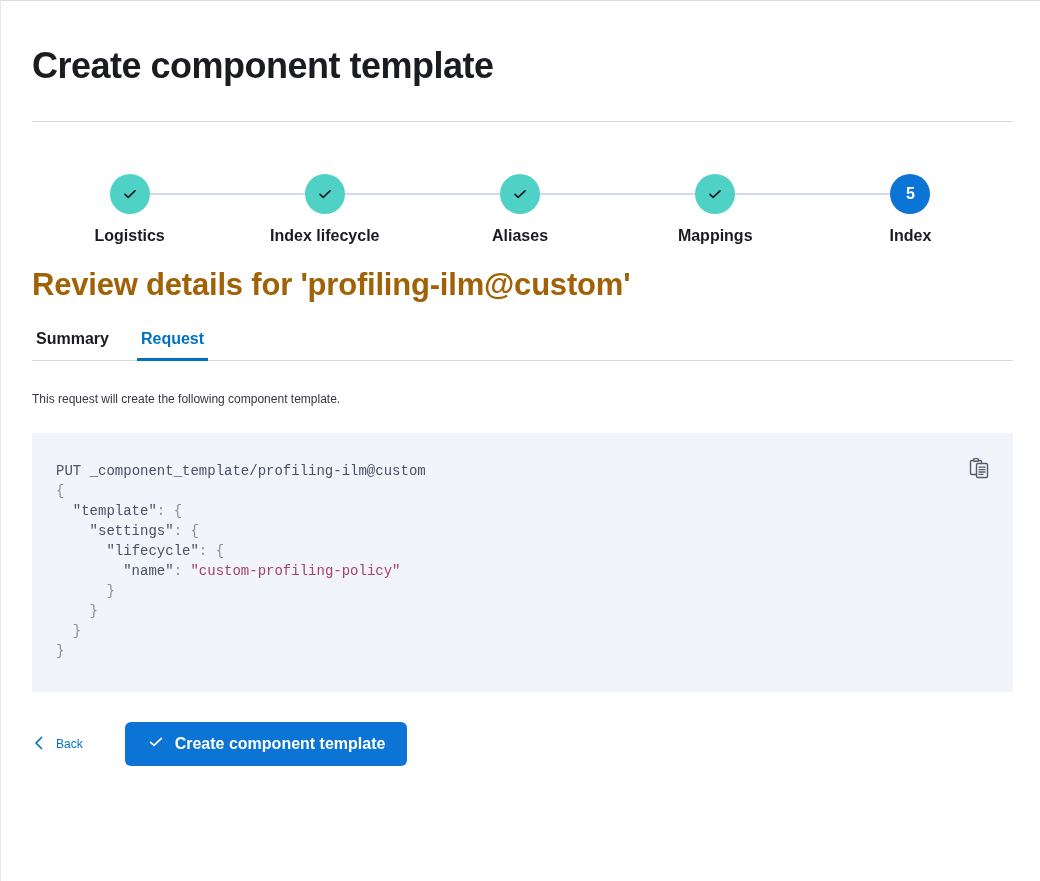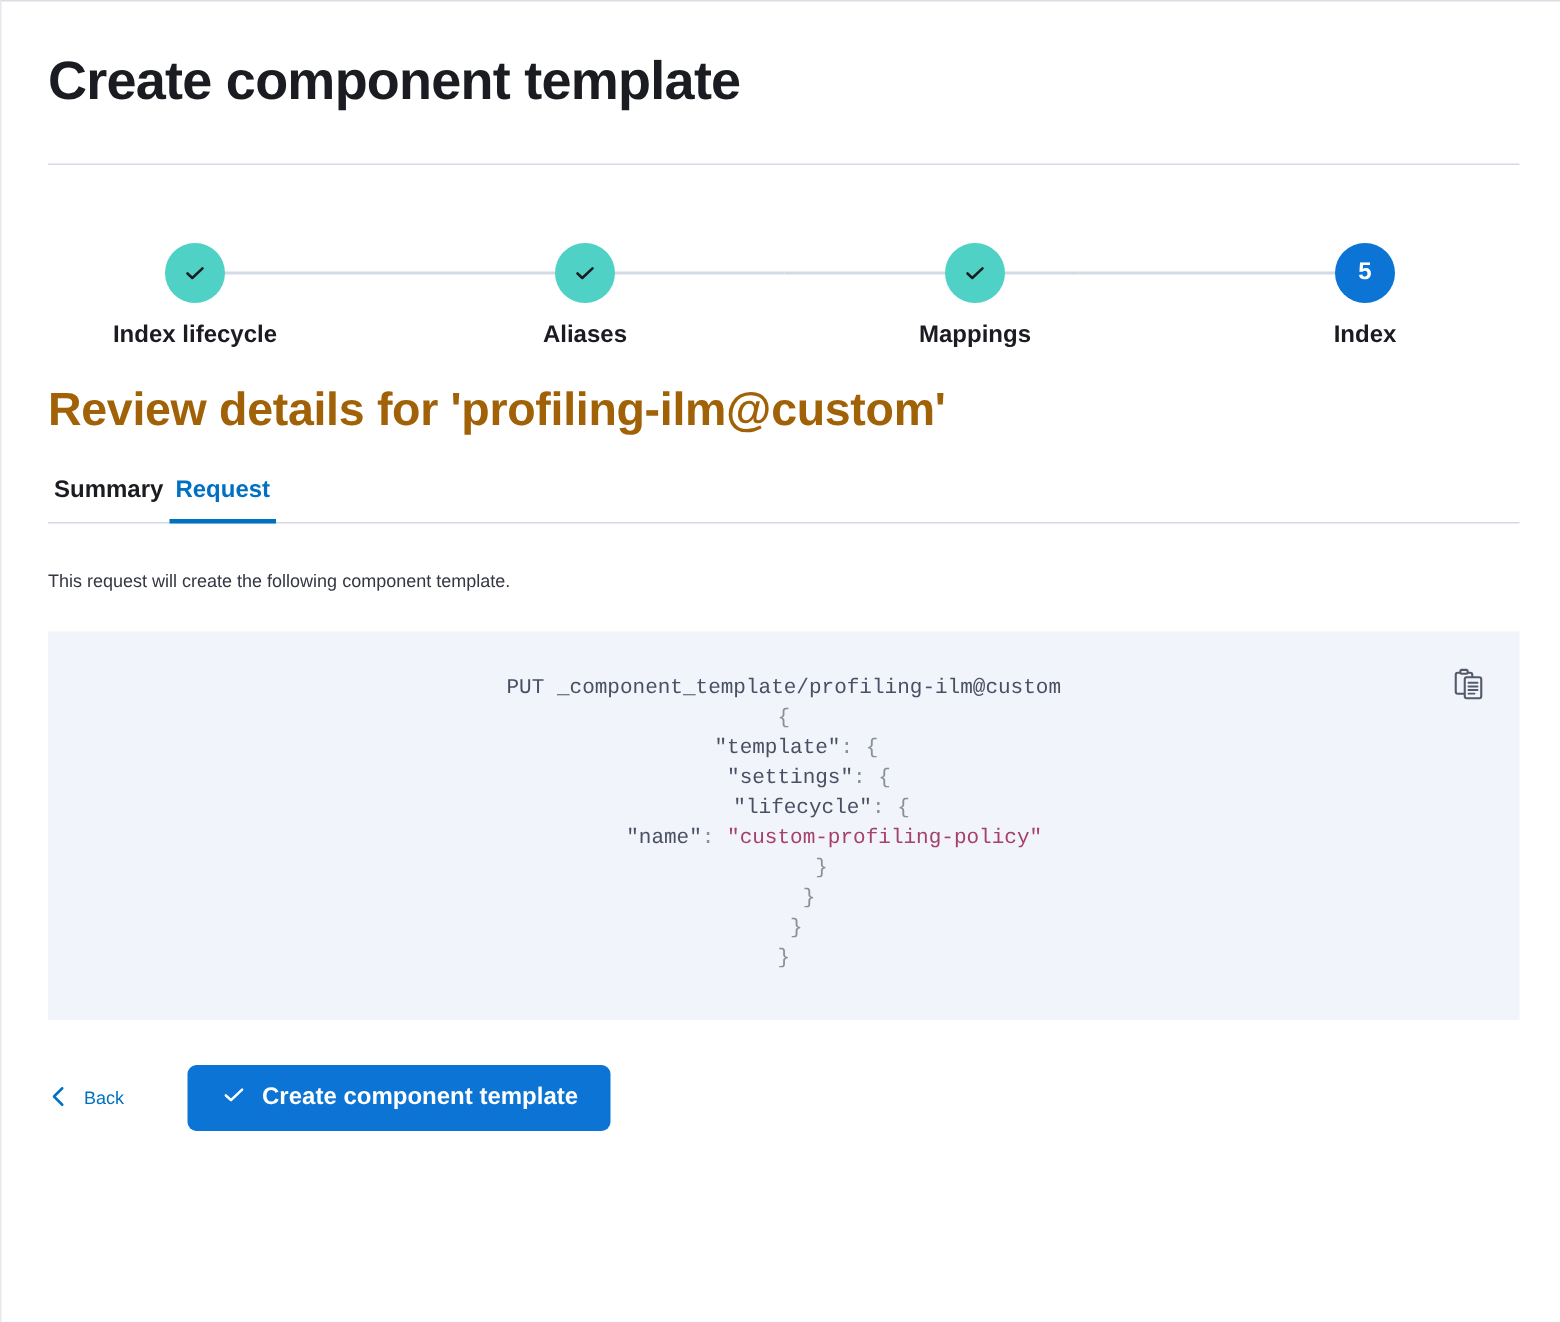--- a/index.html
+++ b/index.html
@@ -28,21 +28,21 @@
   .left-edge {
     position: absolute;
     top: 0; left: 0;
     width: 1px;
     height: 881px;
     background: #e6e8ee;
   }
 
   .page {
     position: absolute;
-    top: 0; left: 0;
+    top: 12px; left: 0;
     width: 1040px;
     padding: 0 32px;
     box-sizing: border-box;
   }
 
   
   .page-title {
     font-size: 36px;
     line-height: 44px;
     font-weight: 700;
@@ -119,20 +119,21 @@
     font-weight: 700;
     color: #a16207;
     letter-spacing: -0.2px;
   }
 
   
   .tabs {
     margin-top: 28px;
     display: flex;
     align-items: flex-end;
+    gap: 24px;
     border-bottom: 1px solid #d3dae6;
     width: 981px;
     box-sizing: border-box;
   }
   .tab {
     padding: 0 4px 10px 4px;
     font-size: 16px;
     font-weight: 700;
     cursor: pointer;
     background: none;
@@ -165,21 +166,20 @@
     box-sizing: border-box;
     padding: 28px 24px 24px 24px;
   }
   .code-pre {
     margin: 0;
     font-family: "Liberation Mono", "DejaVu Sans Mono", monospace;
     font-size: 14px;
     line-height: 20px;
     color: #69707d;
     white-space: pre;
-    text-align: center;
   }
   .code-pre .tok-method { color: #4a5064; }
   .code-pre .tok-url    { color: #4a5064; }
   .code-pre .tok-key    { color: #4a5064; }
   .code-pre .tok-punct  { color: #8a8f9b; }
   .code-pre .tok-string { color: #a6416b; }
 
   .copy-btn {
     position: absolute;
     top: 24px;
@@ -244,20 +244,30 @@
   <div class="header-divider"></div>
 
   <div class="steps">
     <div class="step-connector" style="left:98px; width:196px;"></div>
     <div class="step-connector" style="left:294px; width:197px;"></div>
     <div class="step-connector" style="left:491px; width:196px;"></div>
     <div class="step-connector" style="left:687px; width:196px;"></div>
 
     <div class="steps-track">
 
+      <div class="step">
+        <div class="step-circle complete">
+          <span class="check-glyph">
+            <svg width="18" height="18" viewBox="0 0 18 18" fill="none">
+              <path d="M4 9.3 L7.2 12.3 L14 5.9" stroke="#1a1c21" stroke-width="1.7" stroke-linecap="round" stroke-linejoin="round"></path>
+            </svg>
+          </span>
+        </div>
+        <div class="step-label">Logistics</div>
+      </div>
 
       <div class="step">
         <div class="step-circle complete">
           <span class="check-glyph">
             <svg width="18" height="18" viewBox="0 0 18 18" fill="none">
               <path d="M4 9.3 L7.2 12.3 L14 5.9" stroke="#1a1c21" stroke-width="1.7" stroke-linecap="round" stroke-linejoin="round"></path>
             </svg>
           </span>
         </div>
         <div class="step-label">Index lifecycle</div>

